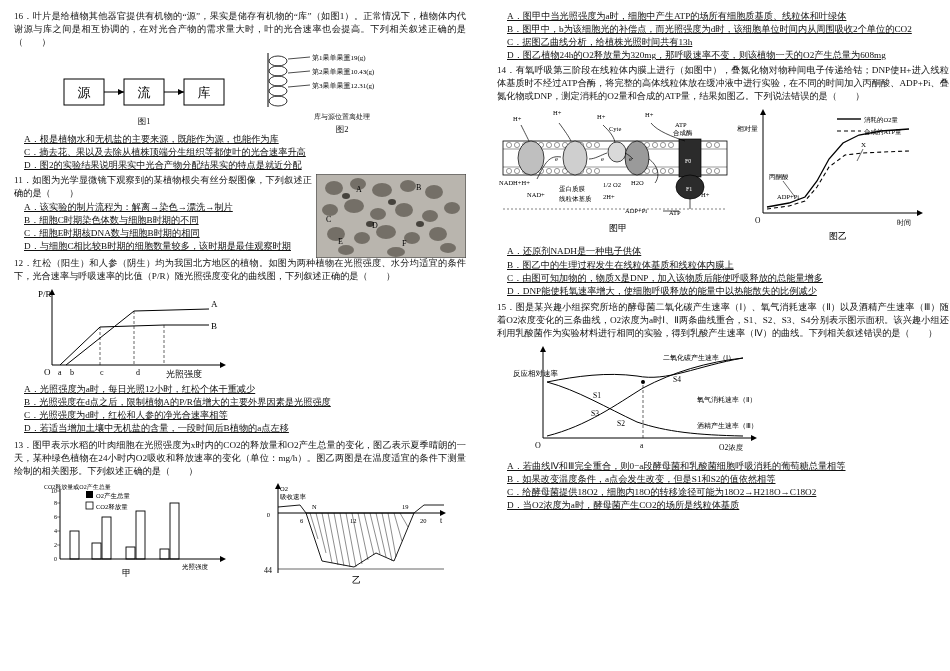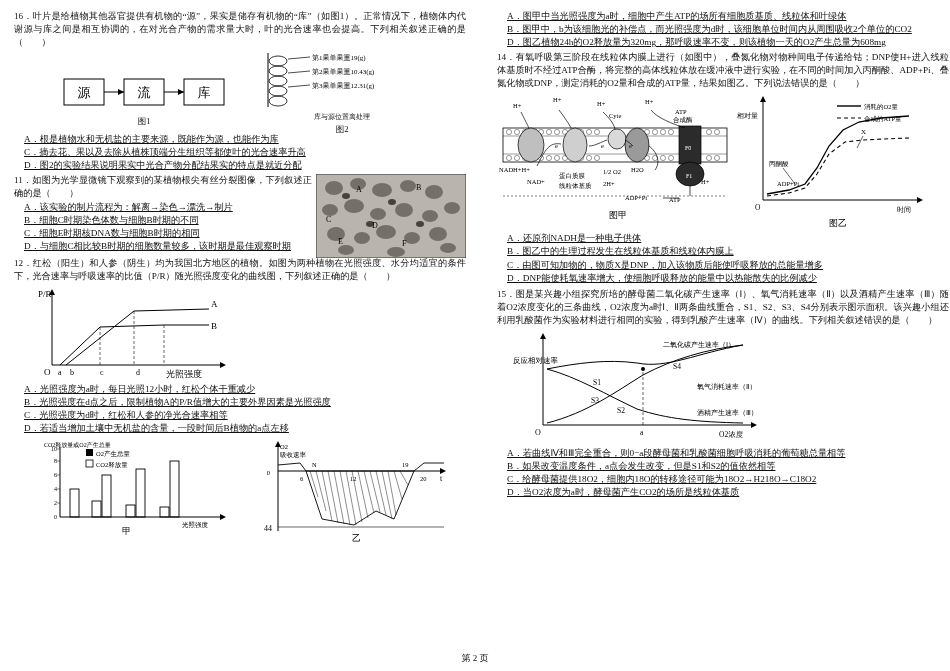--- a/index.html
+++ b/index.html
@@ -162,20 +162,21 @@
       </div>
       <div class="opts">
         <div>A．光照强度为a时，每日光照12小时，红松个体干重减少</div>
         <div>B．光照强度在d点之后，限制植物A的P/R值增大的主要外界因素是光照强度</div>
         <div>C．光照强度为d时，红松和人参的净光合速率相等</div>
         <div>D．若适当增加土壤中无机盐的含量，一段时间后B植物的a点左移</div>
       </div>
     </div>
 
     <div class="q" style="margin-top:4px;">
+      <div class="qtext">13．图甲表示水稻的叶肉细胞在光照强度为x时内的CO2的释放量和O2产生总量的变化，图乙表示夏季晴朗的一天，某种绿色植物在24小时内O2吸收和释放速率的变化（单位：mg/h）。图乙两图是在温度适宜的条件下测量绘制的相关图形。下列叙述正确的是（　　）</div>
 
       <div class="rowflex" style="margin-top:3px;">
 
         <div style="width:230px;">
           <svg width="230" height="96" viewBox="0 0 230 96">
             <line x1="46" y1="8" x2="46" y2="78" stroke="#000" stroke-width="1"></line>
             <line x1="46" y1="78" x2="210" y2="78" stroke="#000" stroke-width="1"></line>
             <polygon points="212,78 206,75 206,81" fill="#000"></polygon>
             <g font-size="6" font-family="'Liberation Serif',serif" text-anchor="end">
               <text x="43" y="80">0</text>
@@ -256,20 +257,21 @@
         </div>
       </div>
     </div>
   </div>
 
   <div class="col col-right">
 
     <div class="opts" style="margin-left:10px;">
       <div>A．图甲中当光照强度为a时，细胞中产生ATP的场所有细胞质基质、线粒体和叶绿体</div>
       <div>B．图甲中，b为该细胞光的补偿点，而光照强度为d时，该细胞单位时间内从周围吸收2个单位的CO2</div>
+      <div>C．据图乙曲线分析，给植株光照时间共有13h</div>
       <div>D．图乙植物24h的O2释放量为320mg，那呼吸速率不变，则该植物一天的O2产生总量为608mg</div>
     </div>
 
     <div class="q" style="margin-top:2px;">
       <div class="qtext">14．有氧呼吸第三阶段在线粒体内膜上进行（如图中），叠氮化物对物种间电子传递给钴；DNP使H+进入线粒体基质时不经过ATP合酶，将完整的高体线粒体放在缓冲液中进行实验，在不同的时间加入丙酮酸、ADP+Pi、叠氮化物或DNP，测定消耗的O2量和合成的ATP量，结果如图乙。下列说法错误的是（　　）</div>
 
       <div class="rowflex" style="margin-top:2px;">
 
         <div style="width:236px;">
           <svg width="236" height="140" viewBox="0 0 236 140">
@@ -442,14 +444,13 @@
 
       <div class="opts">
         <div>A．若曲线Ⅳ和Ⅲ完全重合，则0−a段酵母菌和乳酸菌细胞呼吸消耗的葡萄糖总量相等</div>
         <div>B．如果改变温度条件，a点会发生改变，但是S1和S2的值依然相等</div>
         <div>C．给酵母菌提供18O2，细胞内18O的转移途径可能为18O2→H218O→C18O2</div>
         <div>D．当O2浓度为a时，酵母菌产生CO2的场所是线粒体基质</div>
       </div>
     </div>
   </div>
 
-  <div class="pagenum">第 2 页</div>
 </div>
 
 </body></html>

